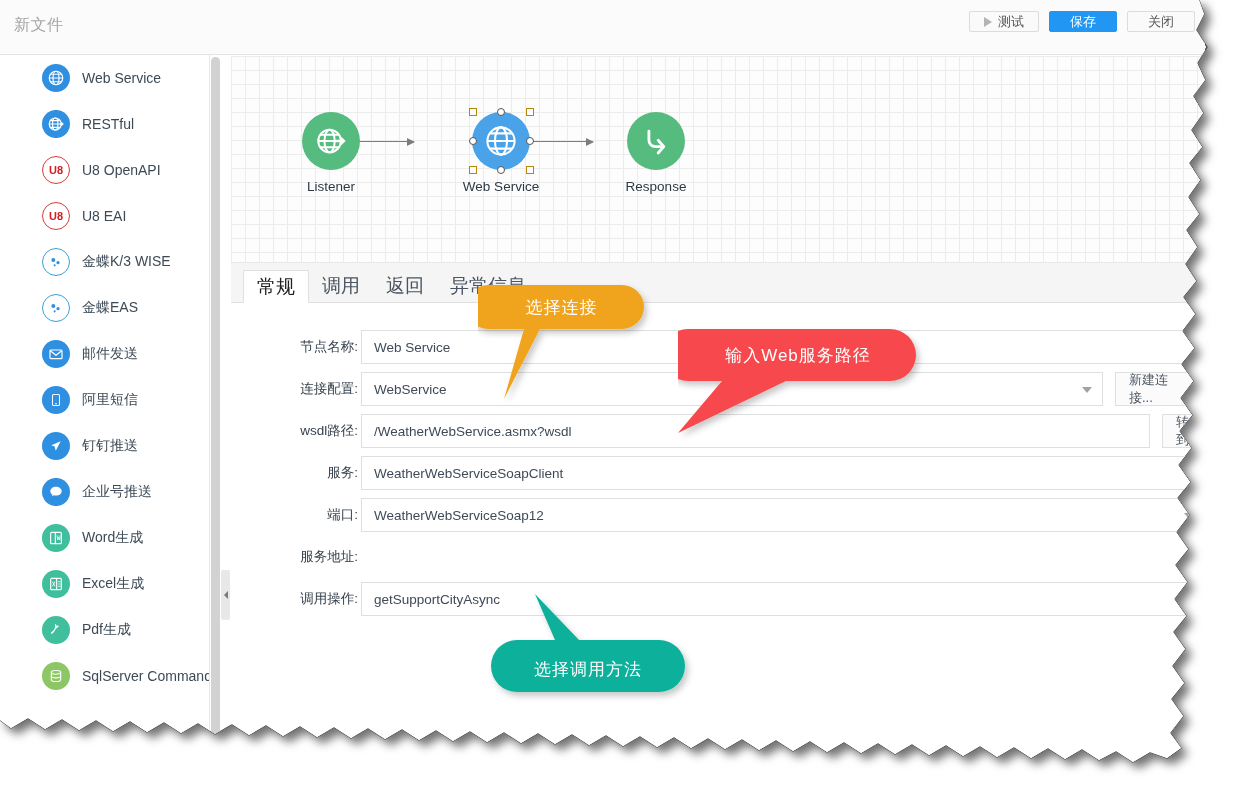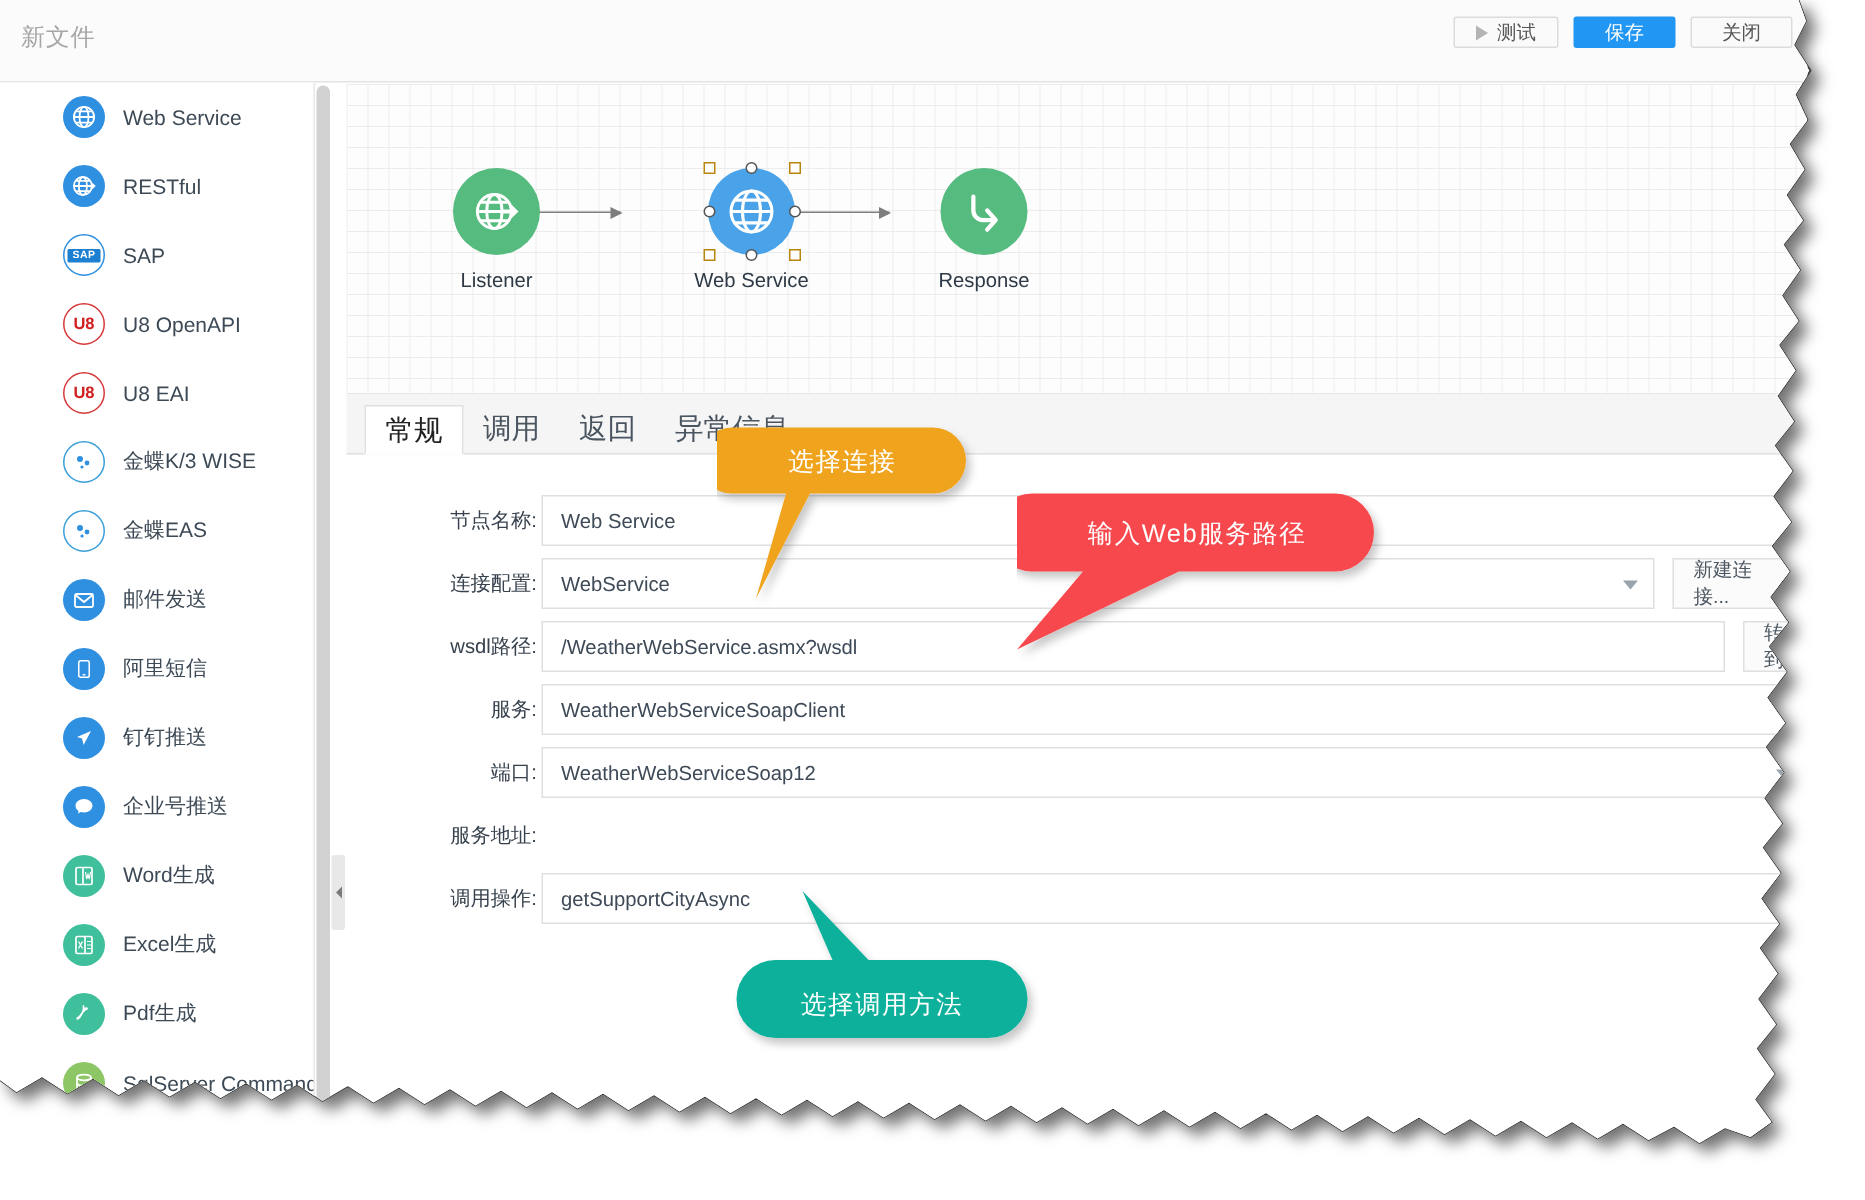--- a/index.html
+++ b/index.html
@@ -257,27 +257,20 @@
           <svg width="18" height="18" viewBox="0 0 24 24" fill="none" stroke="#fff" stroke-width="1.6">
             <circle cx="11" cy="12" r="8"></circle>
               <ellipse cx="11" cy="12" rx="3.6" ry="8"></ellipse>
             <path d="M3 12h16M5 7.5h12M5 16.5h12"></path>
               <path d="M17 12l4 0M19 10l2 2-2 2" stroke-width="2"></path>
             </svg>
         </span>
         <span class="side-label">RESTful</span>
       </div>
 
-      <div class="side-item">
-        <span class="ico" style="background:#fff;border:1.5px solid #2f8fe0;">
-          <span style="display:block;background:#1d7fd0;color:#fff;font-size:7px;font-weight:bold;
-                       padding:1px 3px;border-radius:1px;letter-spacing:.3px;">SAP</span>
-        </span>
-        <span class="side-label">SAP</span>
-      </div>
 
       <div class="side-item">
         <span class="ico" style="background:#fff;border:1.5px solid #d63a3a;color:#d02020;font-size:11px;">U8</span>
         <span class="side-label">U8 OpenAPI</span>
       </div>
 
       <div class="side-item">
         <span class="ico" style="background:#fff;border:1.5px solid #d63a3a;color:#d02020;font-size:11px;">U8</span>
         <span class="side-label">U8 EAI</span>
       </div>

